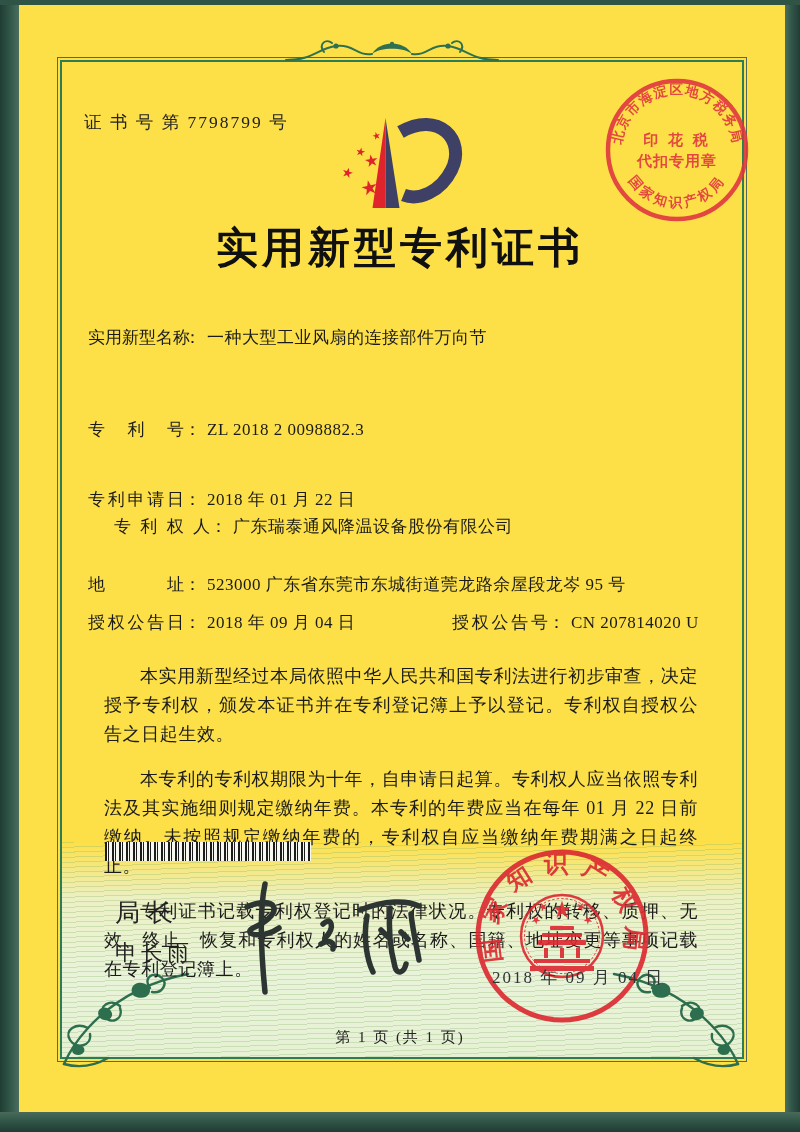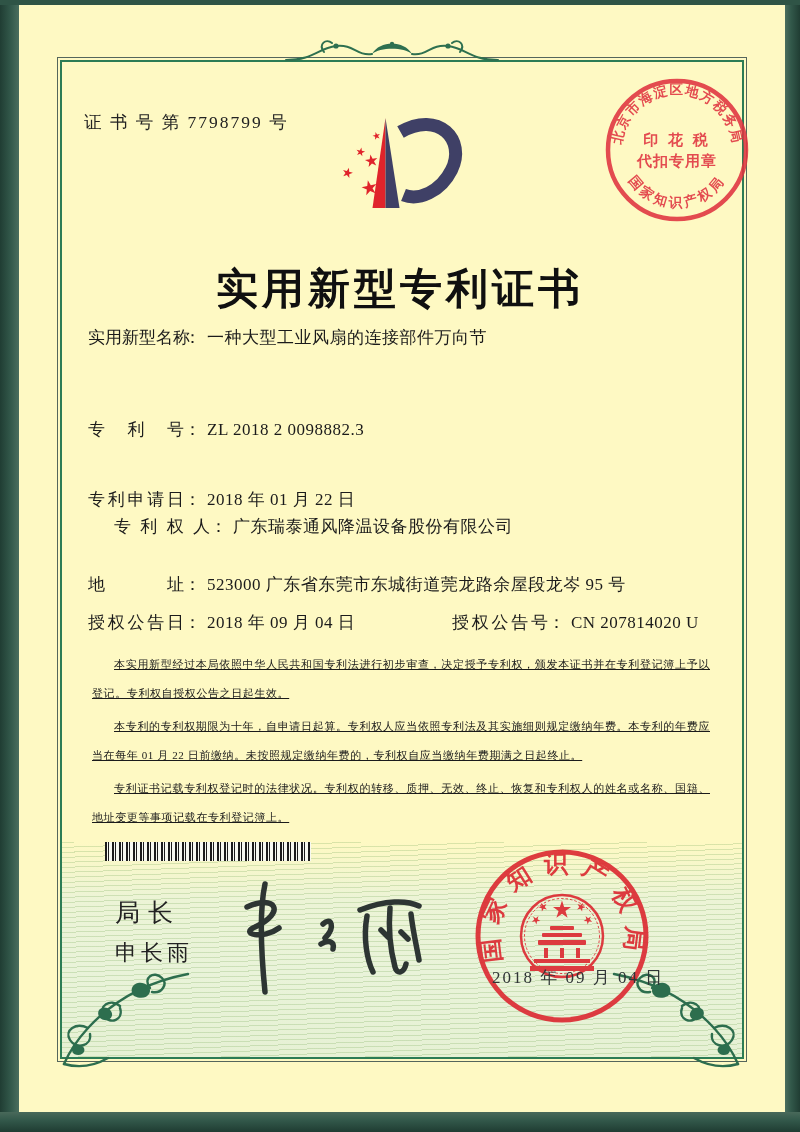--- a/index.html
+++ b/index.html
@@ -1,17 +1,17 @@
 <!DOCTYPE html>
 <html><head>
 <meta charset="utf-8">
 <style>
   html,body{margin:0;padding:0;}
   body{width:800px;height:1132px;background:#e9e9e4;font-family:"Liberation Serif",serif;}
-  .scan{position:relative;width:800px;height:1132px;background:#fef9c3;overflow:hidden;}
+  .scan{position:relative;width:800px;height:1132px;background:#fde047;overflow:hidden;}
   
   .edge{position:absolute;z-index:10;}
   .edge.left{left:0;top:0;width:19px;height:1132px;background:linear-gradient(90deg,#203d33,#32584a 55%,#4a6e5e);}
   .edge.right{left:785px;top:0;width:15px;height:1132px;background:linear-gradient(270deg,#203d33,#32584a 60%,#4a6e5e);}
   .edge.bottom{left:0;top:1112px;width:800px;height:20px;background:linear-gradient(0deg,#1f3c32,#33594b 60%,#49695a);}
   .edge.top{left:0;top:0;width:800px;height:5px;background:#2f5446;}
 
   
   .guilloche{position:absolute;left:60px;top:842px;width:683px;height:216px;z-index:1;
     background:
@@ -22,29 +22,29 @@
   
   .frame{position:absolute;left:57px;top:57px;width:688px;height:1003px;border:1px solid #55665c;z-index:2;}
   .frame .inner{position:absolute;left:2px;top:2px;right:2px;bottom:2px;border:2px solid #2c7c55;}
 
   .orn{position:absolute;z-index:3;}
 
   .content{position:absolute;left:0;top:0;width:800px;height:1132px;z-index:4;color:#1b1b1b;}
 
   .cert-no{position:absolute;left:84px;top:110px;font-size:17.5px;letter-spacing:2px;color:#222;}
 
-  .title{position:absolute;left:0;top:220px;width:800px;text-align:center;font-size:42px;font-weight:bold;letter-spacing:4px;color:#101010;margin-top:41px;}
+  .title{position:absolute;left:0;top:220px;width:800px;text-align:center;font-size:42px;font-weight:bold;letter-spacing:4px;color:#101010;}
 
   .frow{position:absolute;font-size:17px;white-space:nowrap;color:#1b1b1b;}
   .flabel{display:inline-block;width:96px;text-align:justify;text-align-last:justify;vertical-align:bottom;}
   .fcolon{display:inline-block;margin-right:6px;}
   .fvalue{letter-spacing:0.5px;}
 
   .paras{position:absolute;left:88px;top:646px;width:626px;}
-  .paras p{margin:4px;font-size:11px;line-height:29px;text-indent:2em;letter-spacing:0.6px;text-align:justify;text-decoration:underline;}
+  .paras p{margin:16px;font-size:18px;line-height:29px;text-indent:2em;letter-spacing:0.6px;text-align:justify;}
 
   .barcode{position:absolute;left:105px;top:842px;width:206px;height:19px;
     background:repeating-linear-gradient(90deg,#1c1c1c 0 2px,#f7f9f1 2px 3px,#1c1c1c 3px 4px,#f7f9f1 4px 7px,#1c1c1c 7px 9px,#f7f9f1 9px 10px,#1c1c1c 10px 11px,#f7f9f1 11px 14px);}
 
   .signer-title{position:absolute;left:115px;top:896px;font-size:25px;letter-spacing:8px;color:#222;}
   .signer-name{position:absolute;left:115px;top:938px;font-size:22px;letter-spacing:4px;color:#222;}
   .signature{position:absolute;left:235px;top:872px;width:200px;height:130px;}
 
   .seal{position:absolute;left:472px;top:846px;width:180px;height:180px;opacity:0.9;}
   .seal-date{position:absolute;left:492px;top:966px;font-size:17px;letter-spacing:2px;color:#2f3436;z-index:6;}
@@ -218,19 +218,20 @@
         <rect x="66" y="94" width="48" height="5" rx="1"></rect>
         <rect x="72" y="102" width="4" height="10"></rect>
         <rect x="88" y="102" width="4" height="10"></rect>
         <rect x="104" y="102" width="4" height="10"></rect>
         <rect x="62" y="113" width="56" height="4"></rect>
         <rect x="58" y="120" width="64" height="5"></rect>
       </g>
     </svg>
     <div class="seal-date">2018 年 09 月 04 日</div>
 
+    <div class="footer">第 1 页 (共 1 页)</div>
   </div>
 
   <div class="edge left"></div>
   <div class="edge right"></div>
   <div class="edge bottom"></div>
   <div class="edge top"></div>
 </div>
 
 </body></html>

